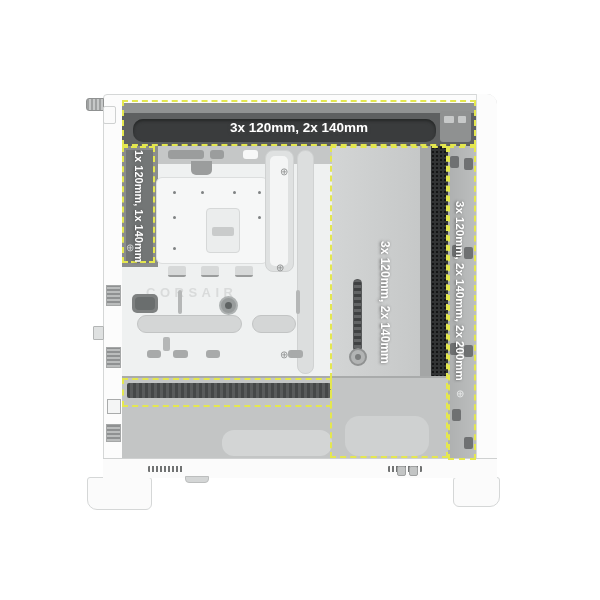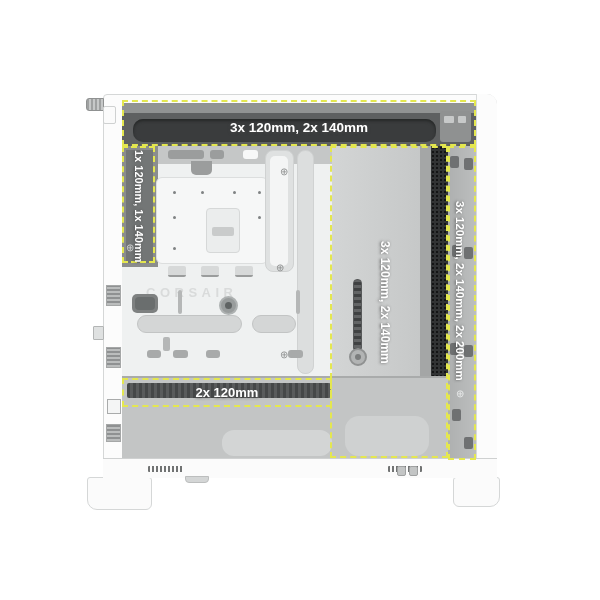--- a/index.html
+++ b/index.html
@@ -186,15 +186,14 @@
   <div class="abs zone" style="left:122px;top:100px;width:354px;height:46px;"></div>
   <div class="abs zone" style="left:122px;top:146px;width:33px;height:117px;"></div>
   <div class="abs zone" style="left:330px;top:146px;width:118px;height:312px;"></div>
   <div class="abs zone" style="left:448px;top:146px;width:28px;height:314px;"></div>
   <div class="abs zone" style="left:122px;top:378px;width:210px;height:29px;"></div>
 
   <div class="abs zlabel" style="left:122px;top:115px;width:354px;height:24px;font-size:13.5px;">3x 120mm, 2x 140mm</div>
   <div class="abs zlabel vlabel" style="left:127px;top:146px;width:24px;height:120px;font-size:11px;">1x 120mm, 1x 140mm</div>
   <div class="abs zlabel vlabel" style="left:373px;top:228px;width:24px;height:148px;font-size:12px;">3x 120mm, 2x 140mm</div>
   <div class="abs zlabel vlabel" style="left:447px;top:182px;width:26px;height:218px;font-size:11.5px;">3x 120mm, 2x 140mm, 2x 200mm</div>
-  <div class="abs zlabel" style="left:122px;top:380px;width:210px;height:24px;font-size:13px;">2x 120mm</div>
 
 </div>
 
 </body></html>

